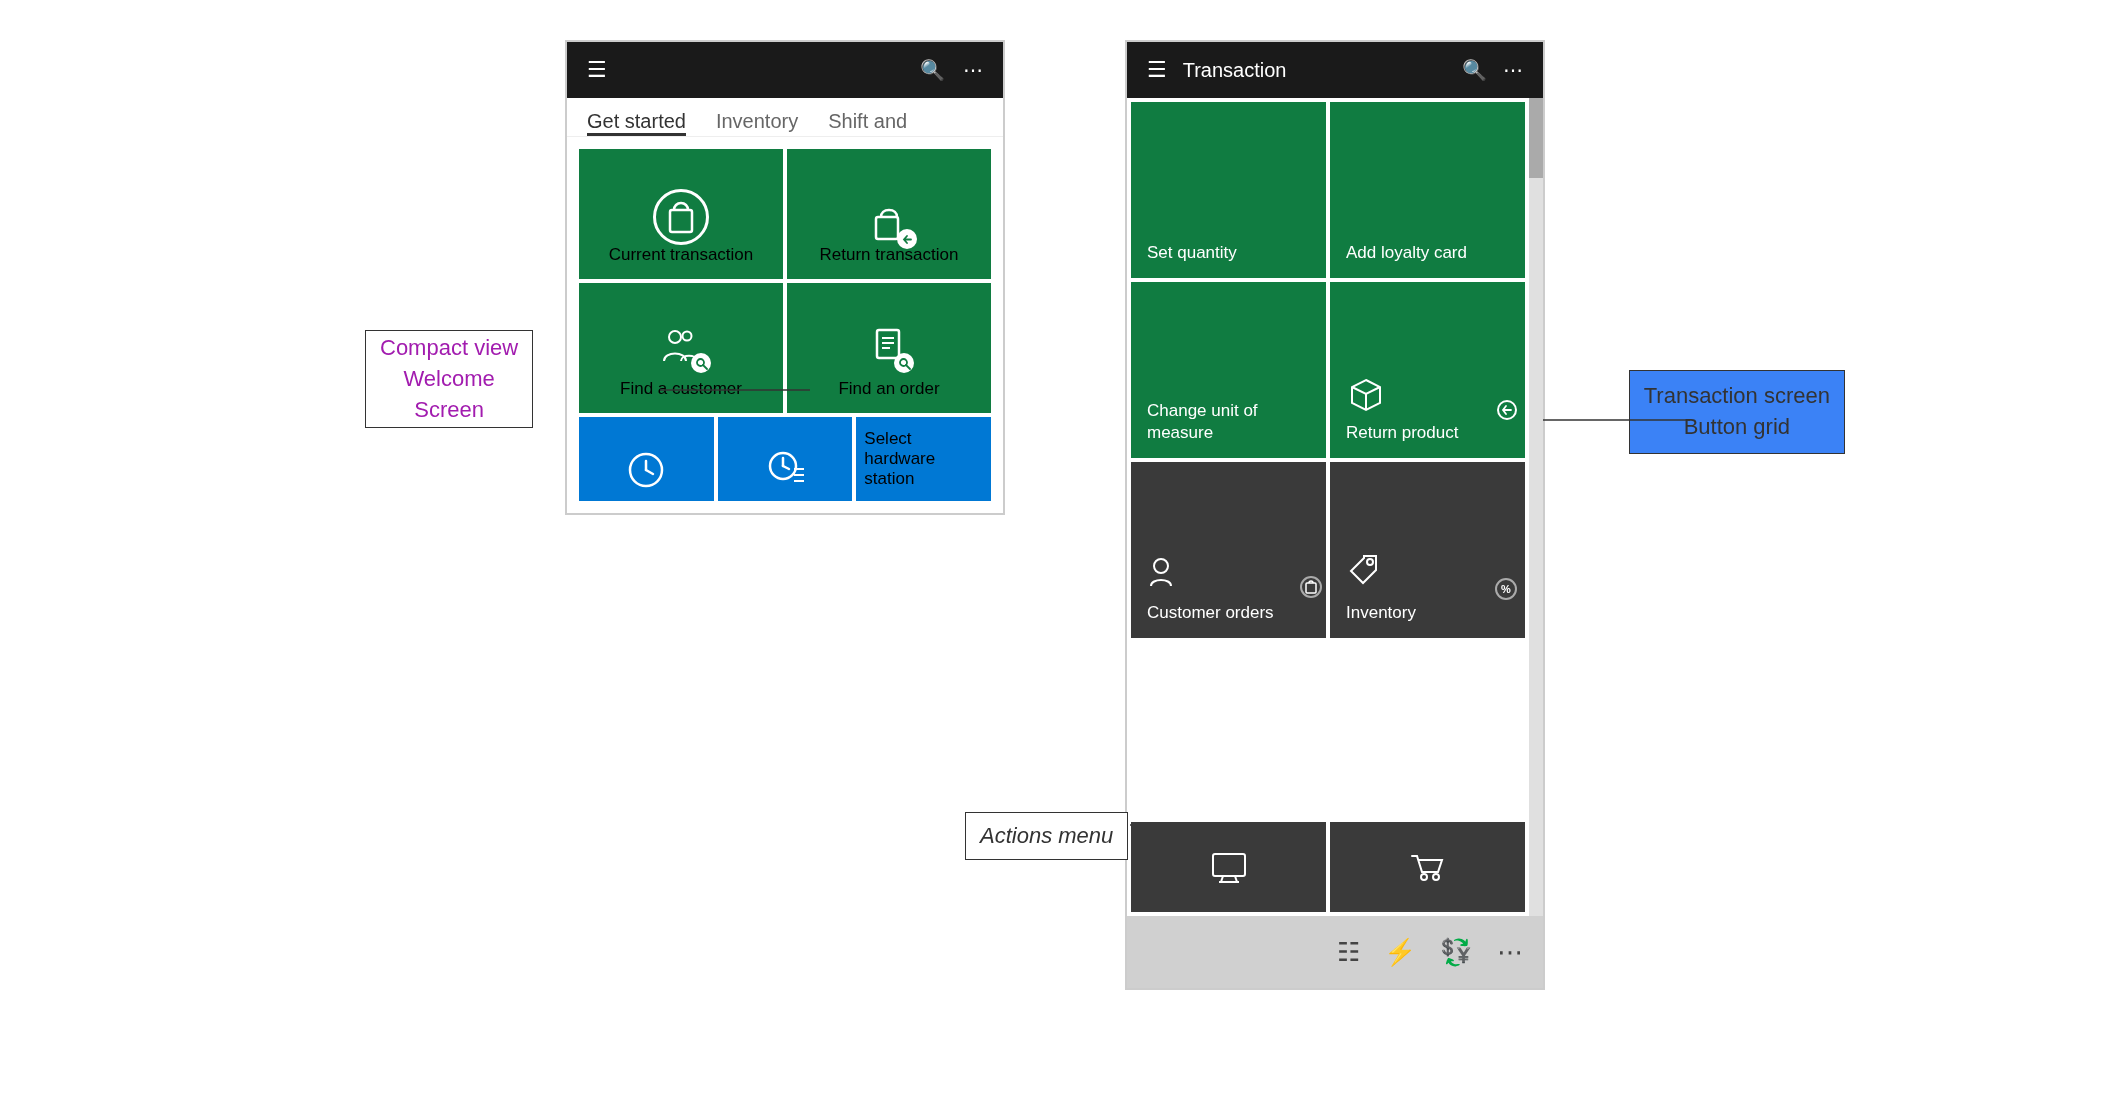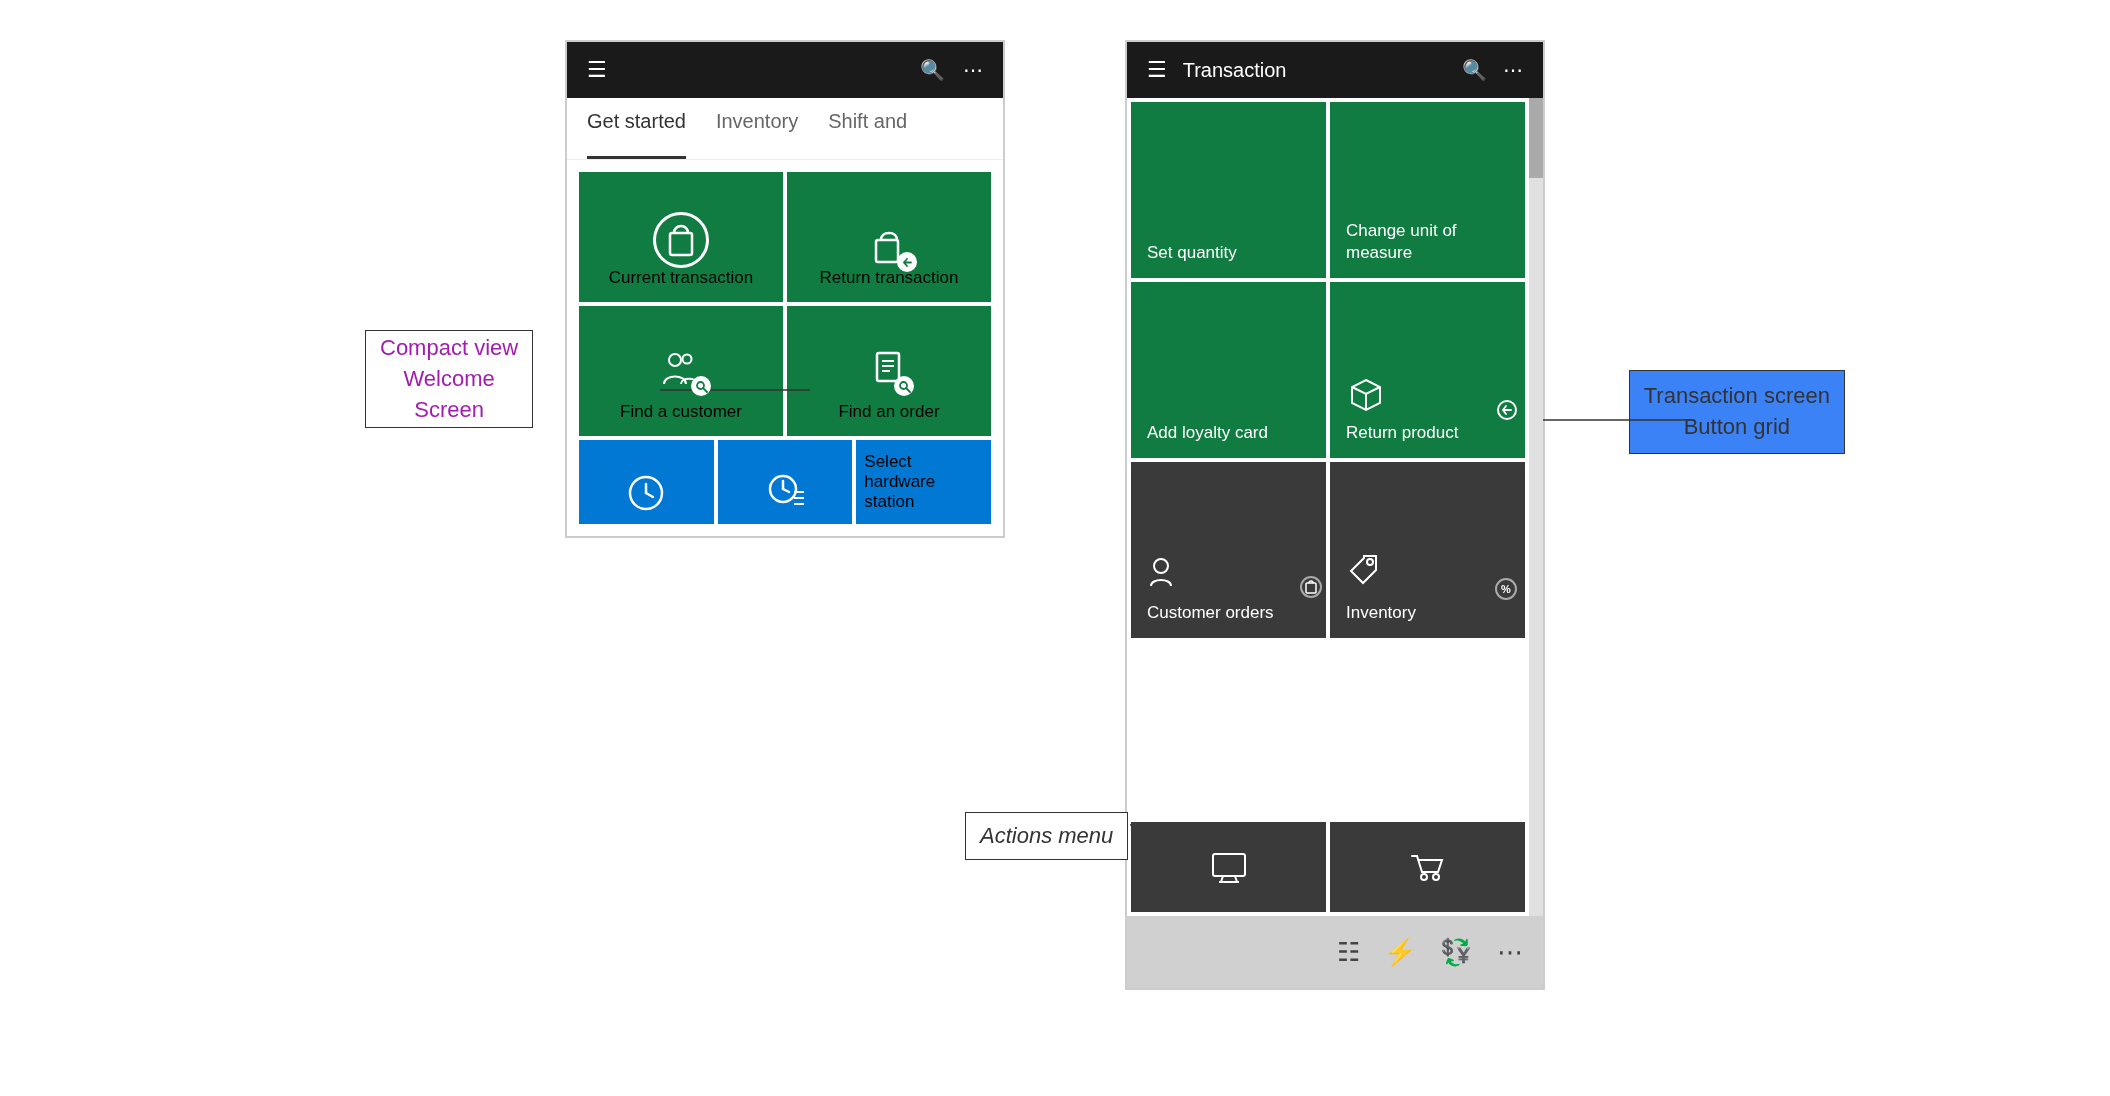--- a/index.html
+++ b/index.html
@@ -93,21 +93,21 @@
     .phone-tabs {
       display: flex;
       background: #fff;
       padding: 12px 20px 0;
       gap: 30px;
       border-bottom: 1px solid #eee;
     }
 
     .tab-item {
       font-size: 20px;
-      padding-bottom: 23px;
+      padding-bottom: 0;
       cursor: pointer;
       color: #666;
     }
 
     .tab-item.active {
       color: #333;
       font-weight: 400;
       border-bottom: 3px solid #333;
     }
 
@@ -502,25 +502,25 @@
           <div class="scroll-thumb"></div>
         </div>
 
         <div class="right-tile-grid">
 
           <div class="right-tile green">
             <div class="right-tile-label">Set quantity</div>
           </div>
 
           <div class="right-tile green">
+            <div class="right-tile-label">Add loyalty card</div>
+          </div>
+
+          <div class="right-tile green">
             <div class="right-tile-label">Change unit of<br>measure</div>
-          </div>
-
-          <div class="right-tile green">
-            <div class="right-tile-label">Add loyalty card</div>
           </div>
 
           <div class="right-tile green">
             <div style="margin-bottom:6px; position:relative; display:inline-block;">
               <svg width="40" height="36" viewBox="0 0 40 36" fill="none">
 
                 <path d="M20 4 L34 11 L34 27 L20 34 L6 27 L6 11 Z" stroke="white" stroke-width="2" fill="none"></path>
                 <path d="M6 11 L20 18 L34 11" stroke="white" stroke-width="2" fill="none"></path>
                 <line x1="20" y1="18" x2="20" y2="34" stroke="white" stroke-width="2"></line>
               </svg>

